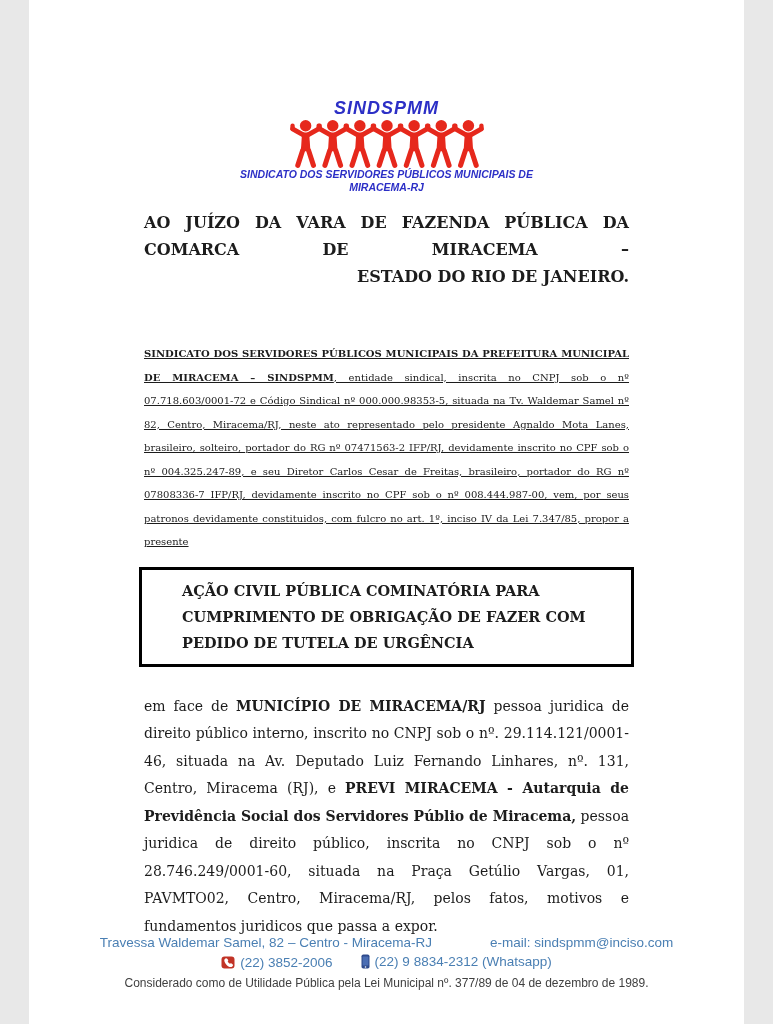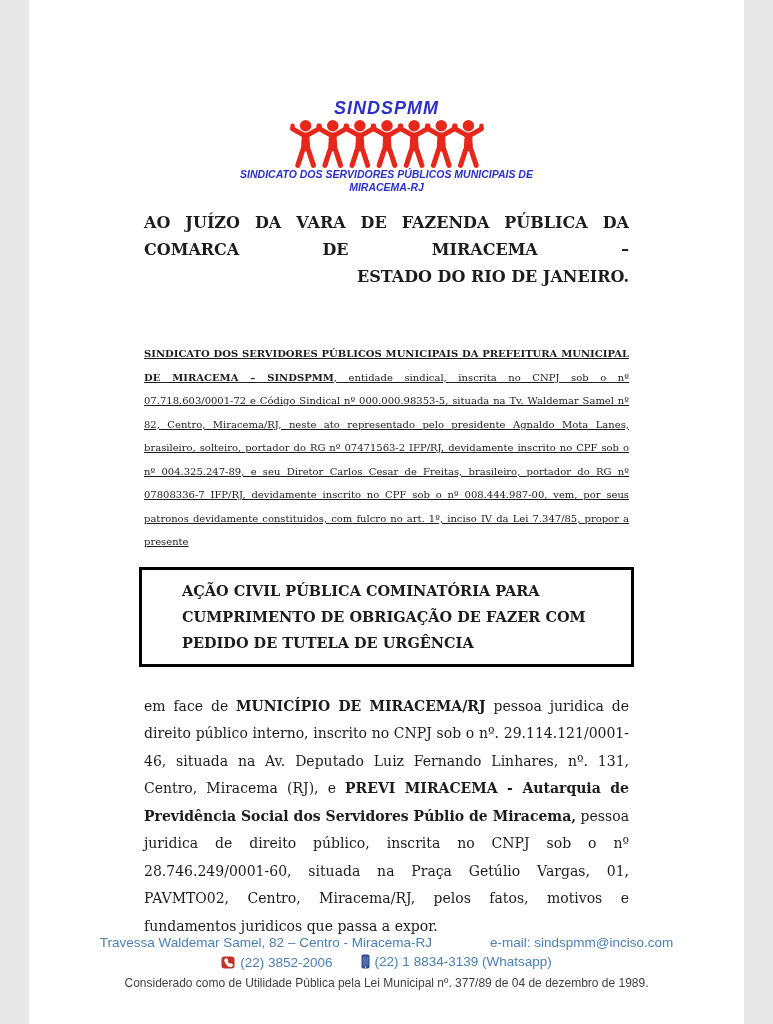--- a/index.html
+++ b/index.html
@@ -162,19 +162,19 @@
       </span>
       <span class="footer-gap"></span>
       <span class="footer-phone-group">
         <span class="icon-svg">
           <svg width="9" height="15" viewBox="0 0 9 15" xmlns="http://www.w3.org/2000/svg">
             <rect x="0.5" y="0.5" width="8" height="14" rx="1.8" fill="#2e4a8c"></rect>
             <rect x="1.6" y="2.4" width="5.8" height="9" rx="0.5" fill="#4a6db3"></rect>
             <circle cx="4.5" cy="13" r="0.8" fill="#ffffff"></circle>
           </svg>
         </span>
-        <span>(22) 1 8834-3139 (Whatsapp)</span>
+        <span>(22) 9 8834-2312 (Whatsapp)</span>
       </span>
     </div>
     <div class="footer-line3">Considerado como de Utilidade Pública pela Lei Municipal nº. 377/89 de 04 de dezembro de 1989.</div>
   </div>
 
 </div>
 
 </body></html>

